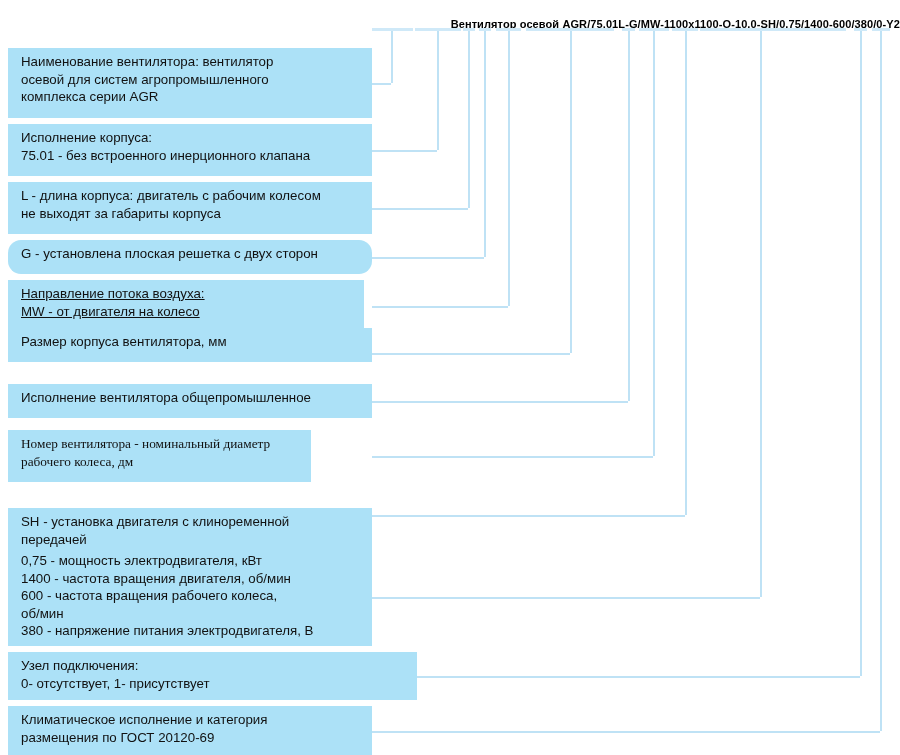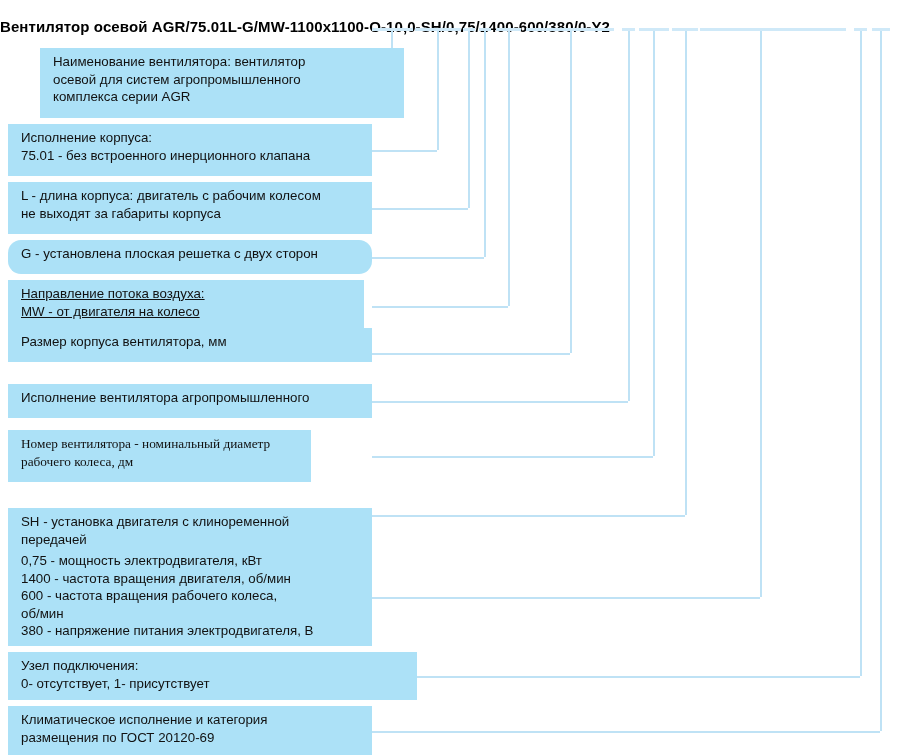--- a/index.html
+++ b/index.html
@@ -17,22 +17,22 @@
     width: 900px;
     height: 755px;
     background: #ffffff;
     overflow: hidden;
   }
   #title {
     position: absolute;
     left: 0;
     top: 18px;
     width: 900px;
-    text-align: left;
-    font-size: 15px;
+    text-align: right;
+    font-size: 11px;
     font-weight: bold;
     color: #000000;
     letter-spacing: 0.1px;
     white-space: nowrap;
   }
   .box {
     position: absolute;
     box-sizing: border-box;
     background: #ace1f7;
     color: #111111;
@@ -91,32 +91,32 @@
       <div class="seg cap" style="left: 700px; top: 28px; width: 146px;"></div>
       <div class="seg h" style="left: 372px; top: 676px; width: 488px;"></div>
       <div class="seg v" style="left: 860px; top: 30px; height: 646px;"></div>
       <div class="seg cap" style="left: 854px; top: 28px; width: 13px;"></div>
       <div class="seg h" style="left: 372px; top: 731px; width: 508px;"></div>
       <div class="seg v" style="left: 880px; top: 30px; height: 701px;"></div>
       <div class="seg cap" style="left: 872px; top: 28px; width: 18px;"></div>
     </div>
 
   <div id="boxes">
-      <div class="box" style="left: 8px; top: 48px; width: 364px; height: 70px; margin-left: 32px;">Наименование вентилятора: вентилятор
+      <div class="box" style="left: 8px; top: 48px; width: 364px; height: 70px;">Наименование вентилятора: вентилятор
 осевой для систем агропромышленного
 комплекса серии AGR</div>
       <div class="box" style="left: 8px; top: 124px; width: 364px; height: 52px;">Исполнение корпуса:
 75.01 - без встроенного инерционного клапана</div>
       <div class="box" style="left: 8px; top: 182px; width: 364px; height: 52px;">L - длина корпуса: двигатель с рабочим колесом
 не выходят за габариты корпуса</div>
       <div class="box" style="left: 8px; top: 240px; width: 364px; height: 34px; border-radius: 13px;">G - установлена плоская решетка с двух сторон</div>
       <div class="box" style="left: 8px; top: 280px; width: 356px; height: 52px; text-decoration: underline;">Направление потока воздуха:
 MW - от двигателя на колесо</div>
       <div class="box" style="left: 8px; top: 328px; width: 364px; height: 34px;">Размер корпуса вентилятора, мм</div>
-      <div class="box" style="left: 8px; top: 384px; width: 364px; height: 34px;">Исполнение вентилятора агропромышленного</div>
+      <div class="box" style="left: 8px; top: 384px; width: 364px; height: 34px;">Исполнение вентилятора общепромышленное</div>
       <div class="box" style="left: 8px; top: 430px; width: 303px; height: 52px; font-family: Liberation Serif, serif;">Номер вентилятора - номинальный диаметр
 рабочего колеса, дм</div>
       <div class="box" style="left: 8px; top: 489px; width: 364px; height: 52px; margin-top: 19px;">SH - установка двигателя с клиноременной
 передачей</div>
       <div class="box" style="left: 8px; top: 547px; width: 364px; height: 99px;">0,75 - мощность электродвигателя, кВт
 1400 - частота вращения двигателя, об/мин
 600 - частота вращения рабочего колеса,
 об/мин
 380 - напряжение питания электродвигателя, В</div>
       <div class="box" style="left: 8px; top: 652px; width: 409px; height: 48px;">Узел подключения:

